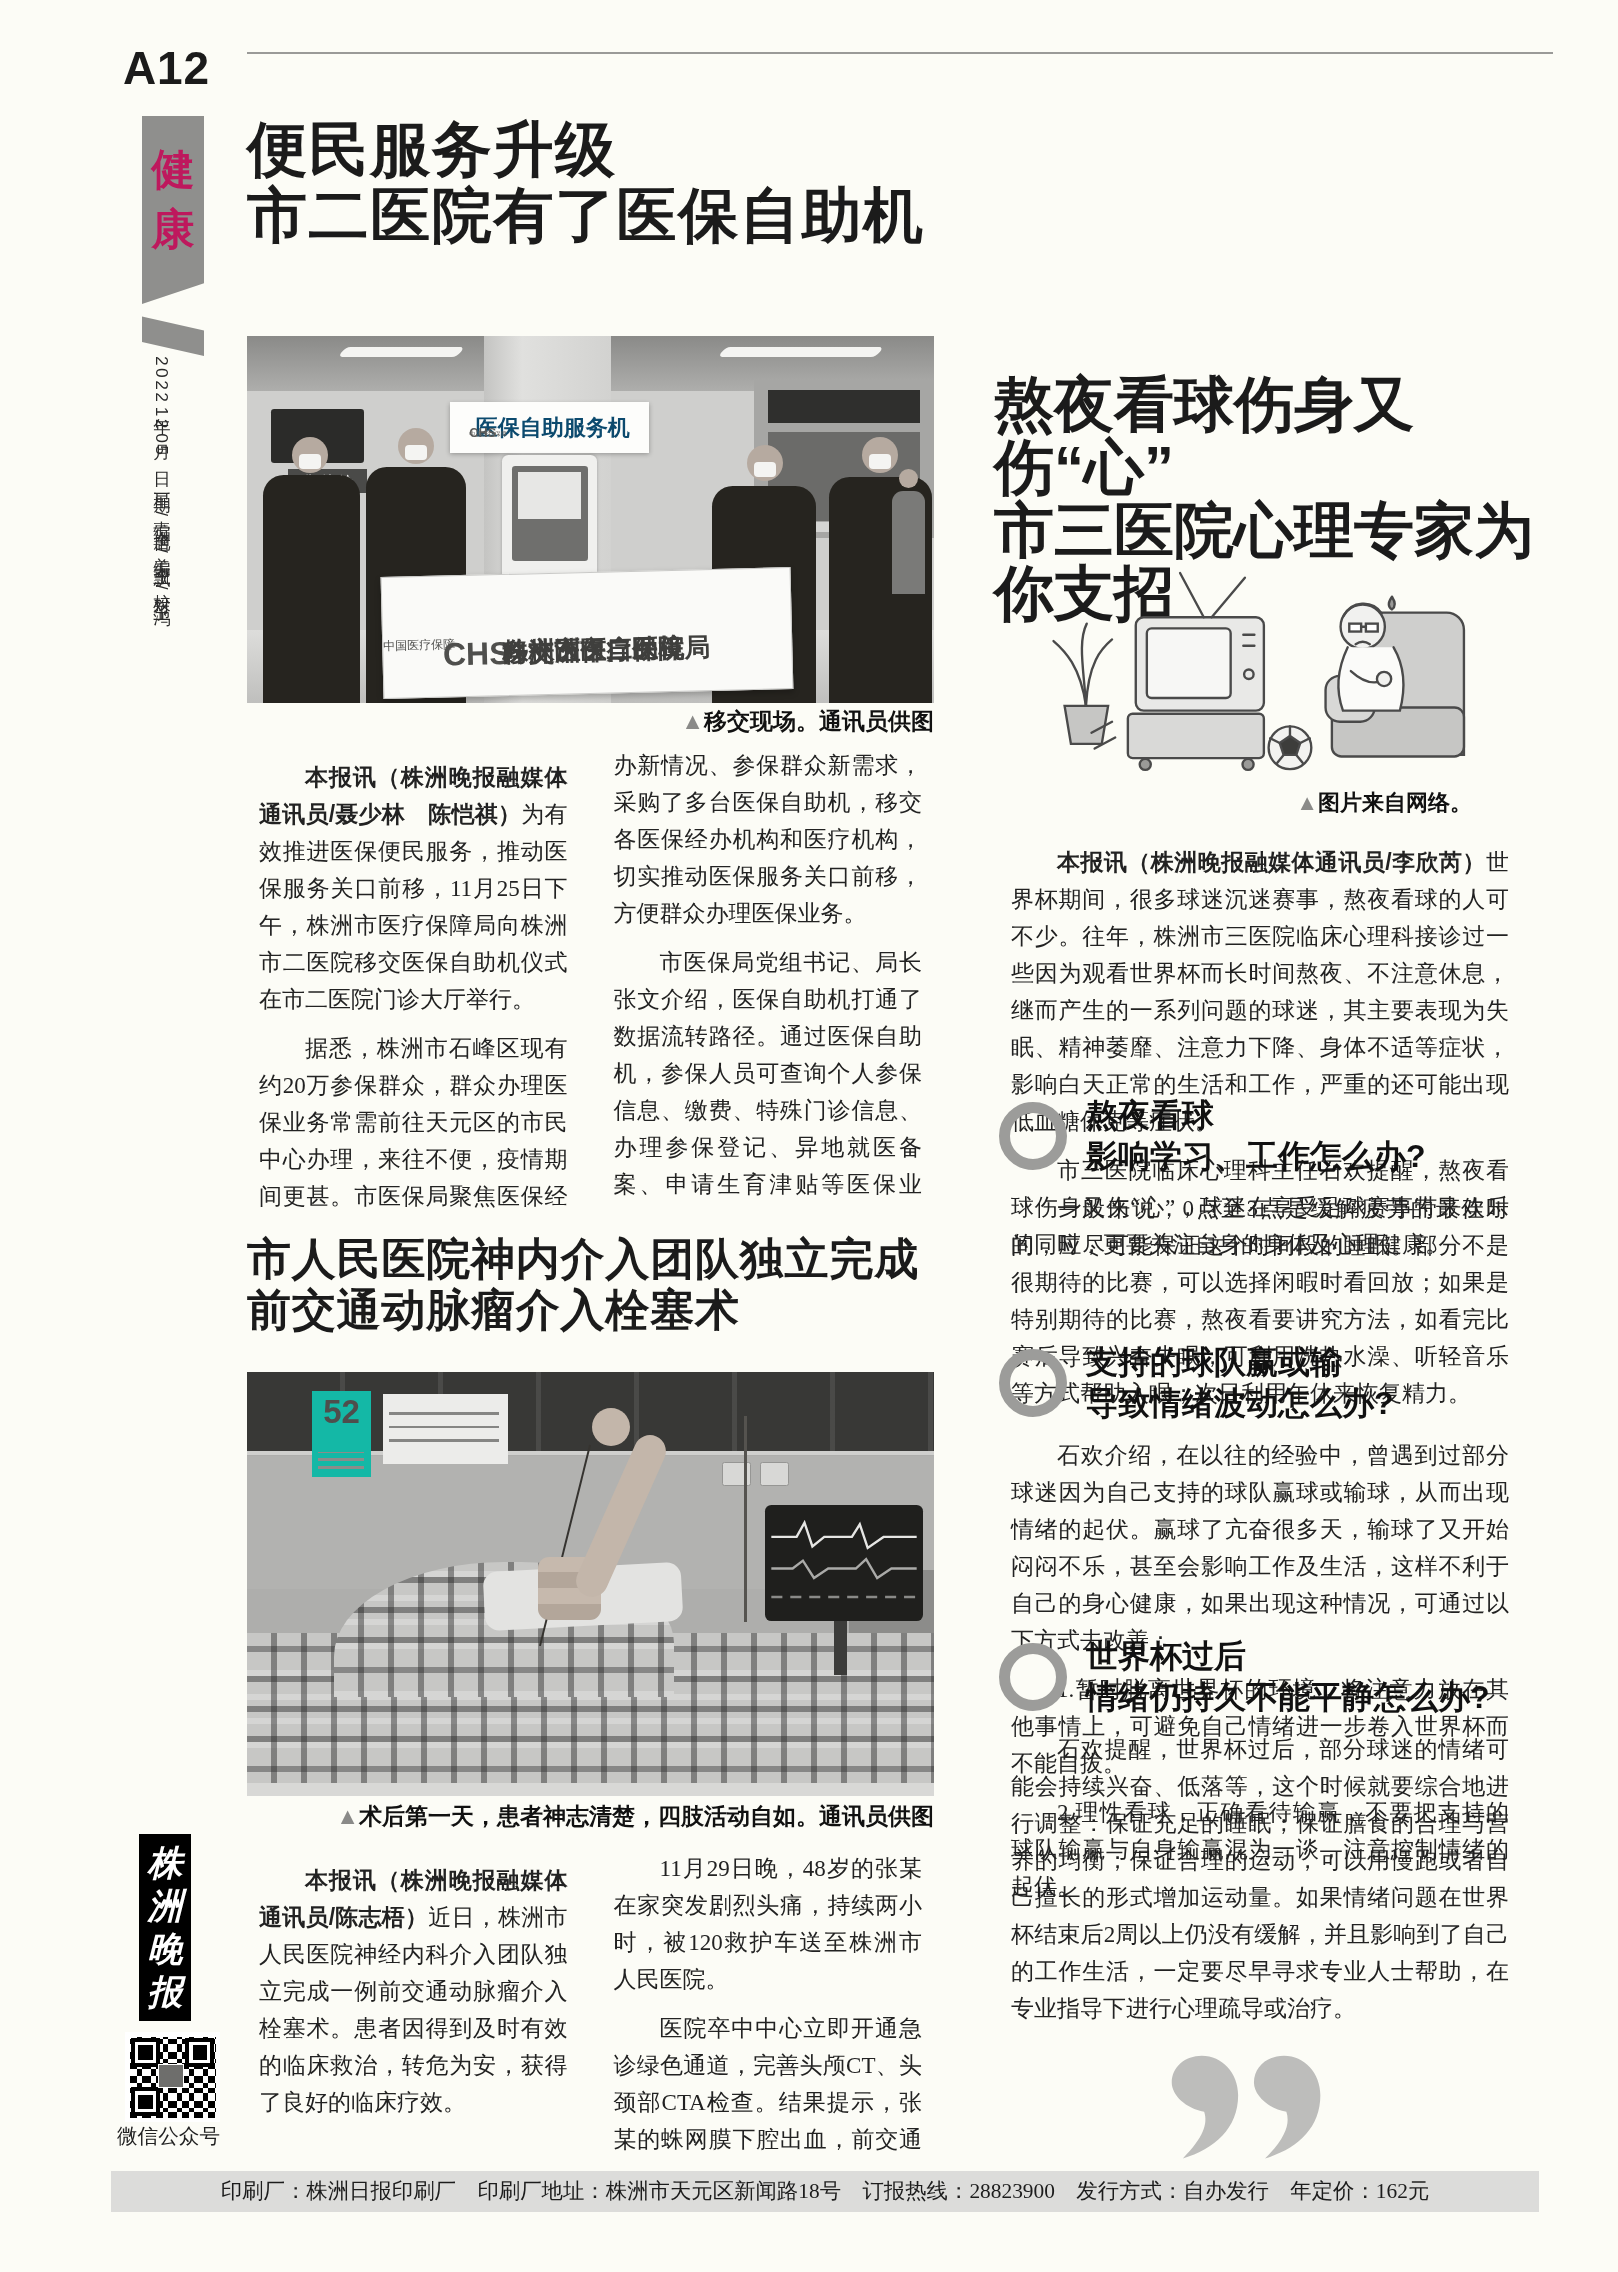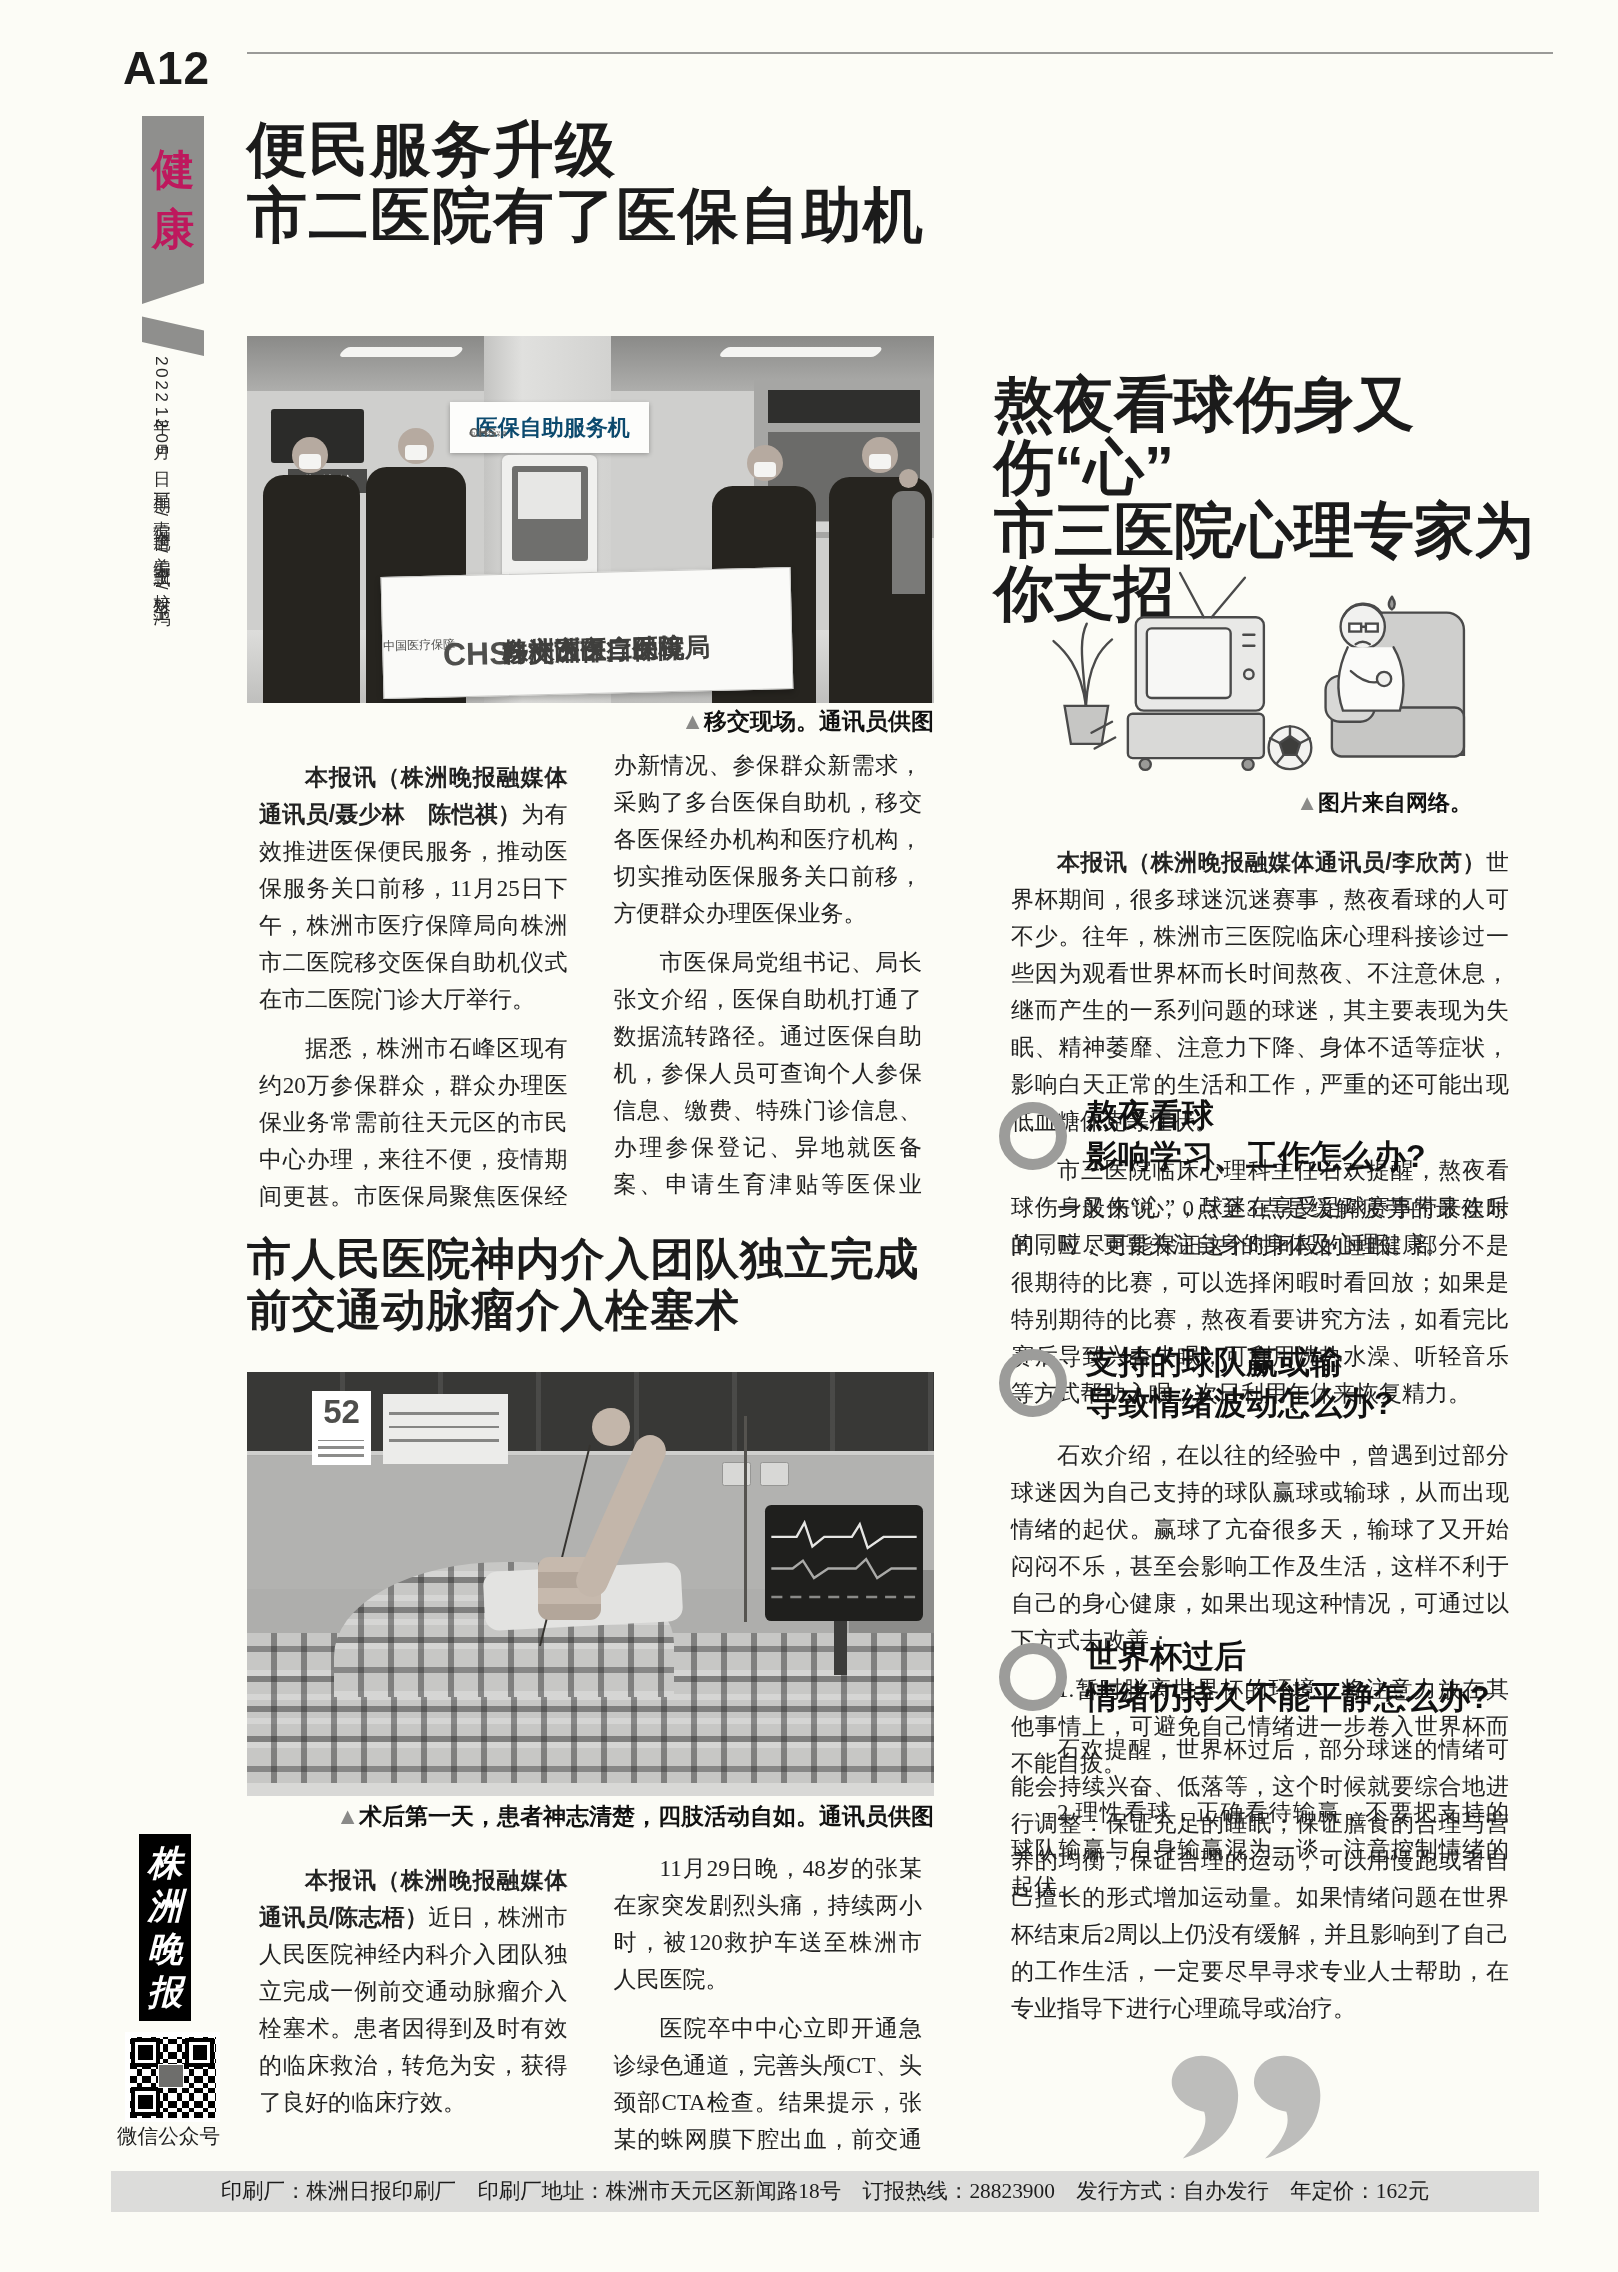--- a/index.html
+++ b/index.html
@@ -62,21 +62,21 @@
   .p1-board .blogo span{display:block;font-size:12px;}
   .p1-board .btext{position:static;flex:1;text-align:center;font-size:26px;line-height:35px;font-weight:700;
                    color:#3f3f3d;font-family:"Liberation Sans","DejaVu Sans",sans-serif;}
   .bystander{right:9.5px;top:155px;width:33px;height:103px;background:#7a7a78;border-radius:11px 11px 0 0;}
   .bystander i{position:absolute;left:7.1px;top:-22px;width:19px;height:19px;border-radius:50%;background:#b6aaa0;}
 
   .photo2{left:247px;top:1372px;width:687px;height:424px;background:#aeaeac;}
   .p2-panel{left:0;top:0;width:100%;height:79px;background:#383836;border-bottom:4.7px solid #cfcfcd;
             background-image:repeating-linear-gradient(90deg,transparent 0 93px,rgba(255,255,255,.09) 93px 98px);}
   .p2-wall{left:0;top:84px;width:100%;height:133px;background:#b2b2b0;}
-  .p2-sign52{left:65px;top:19px;width:59px;height:74px;background:#ffffff;text-align:center;}
+  .p2-sign52{left:65px;top:19px;width:59px;height:86px;background:#14b8a6;text-align:center;}
   .p2-sign52 b{position:static;font-size:33px;color:#4e4e4c;line-height:41px;font-family:"Liberation Sans",sans-serif;}
   .p2-sign52 i{position:absolute;left:6.3px;bottom:8px;width:46px;height:17.4px;
                background:repeating-linear-gradient(0deg,#8c8c8a 0 3.2px,transparent 3.2px 8px);}
   .p2-card{left:136px;top:22px;width:125px;height:70px;background:#ececea;
            background-image:repeating-linear-gradient(0deg,transparent 0 11px,rgba(90,90,88,.7) 11px 13.5px);
            background-size:88% 70%;background-position:6.3px 9.5px;background-repeat:no-repeat;}
   .p2-socket{width:27px;height:22px;background:#d8d8d6;border:1.6px solid #969694;border-radius:2.4px;}
   .p2-monitor{left:518px;top:133px;width:158px;height:116px;background:#1f1f1d;border-radius:6.3px;z-index:4;}
   .p2-mstand{left:587px;top:248px;width:12.7px;height:55px;background:#3c3c3a;z-index:3;}
   .p2-pole{left:497px;top:44px;width:3.2px;height:206px;background:#55534f;}

